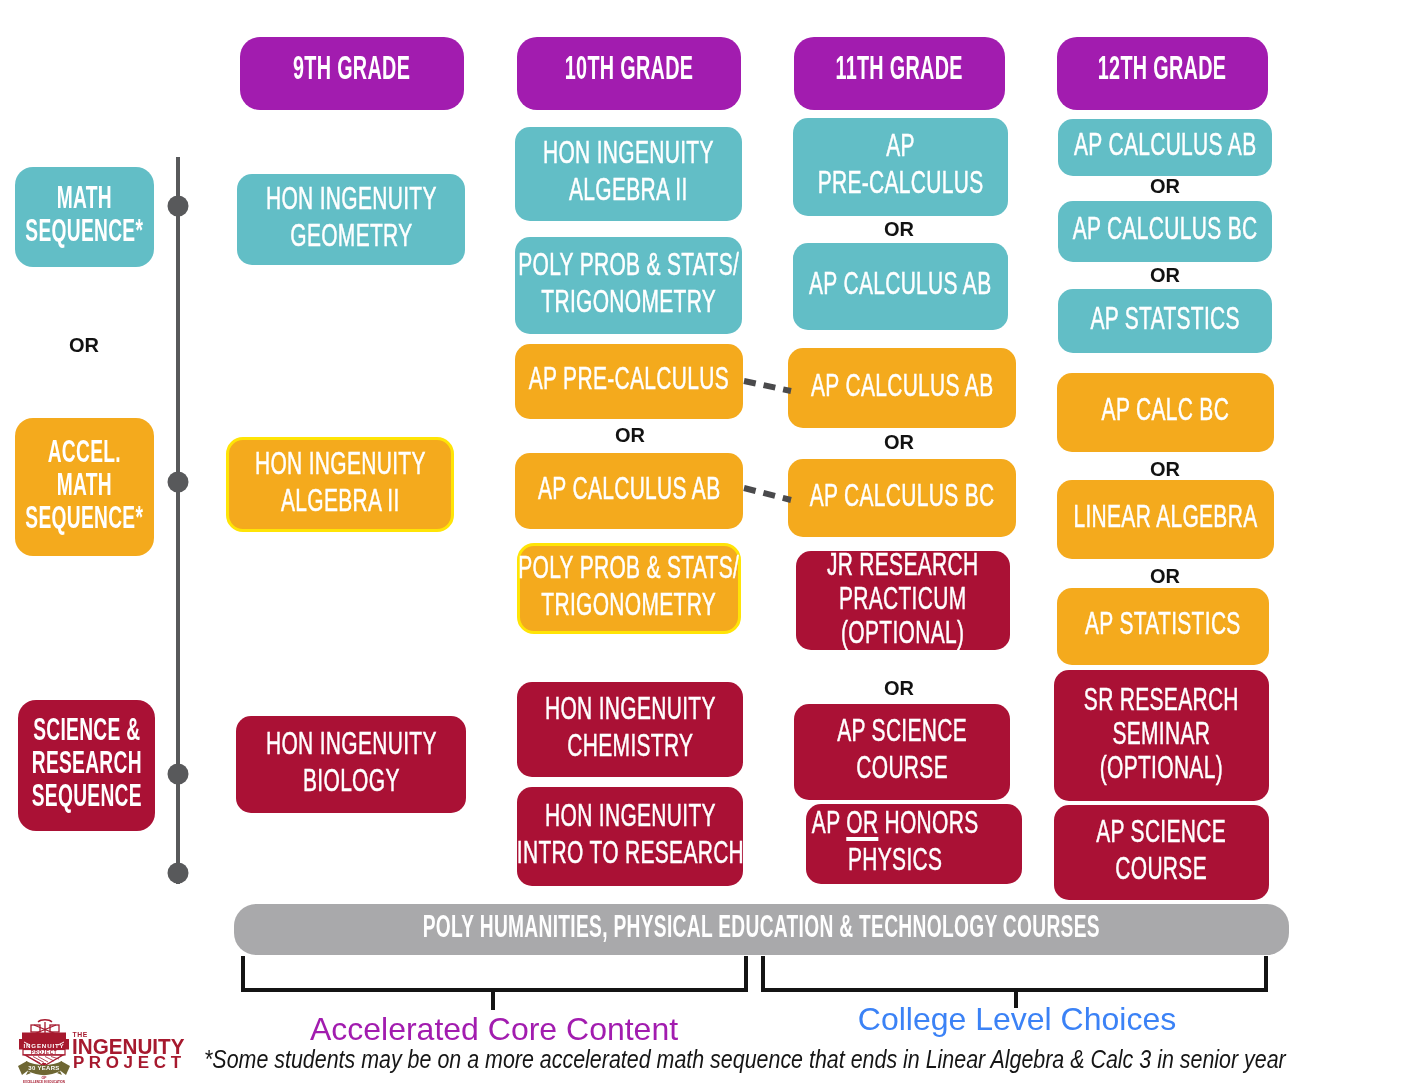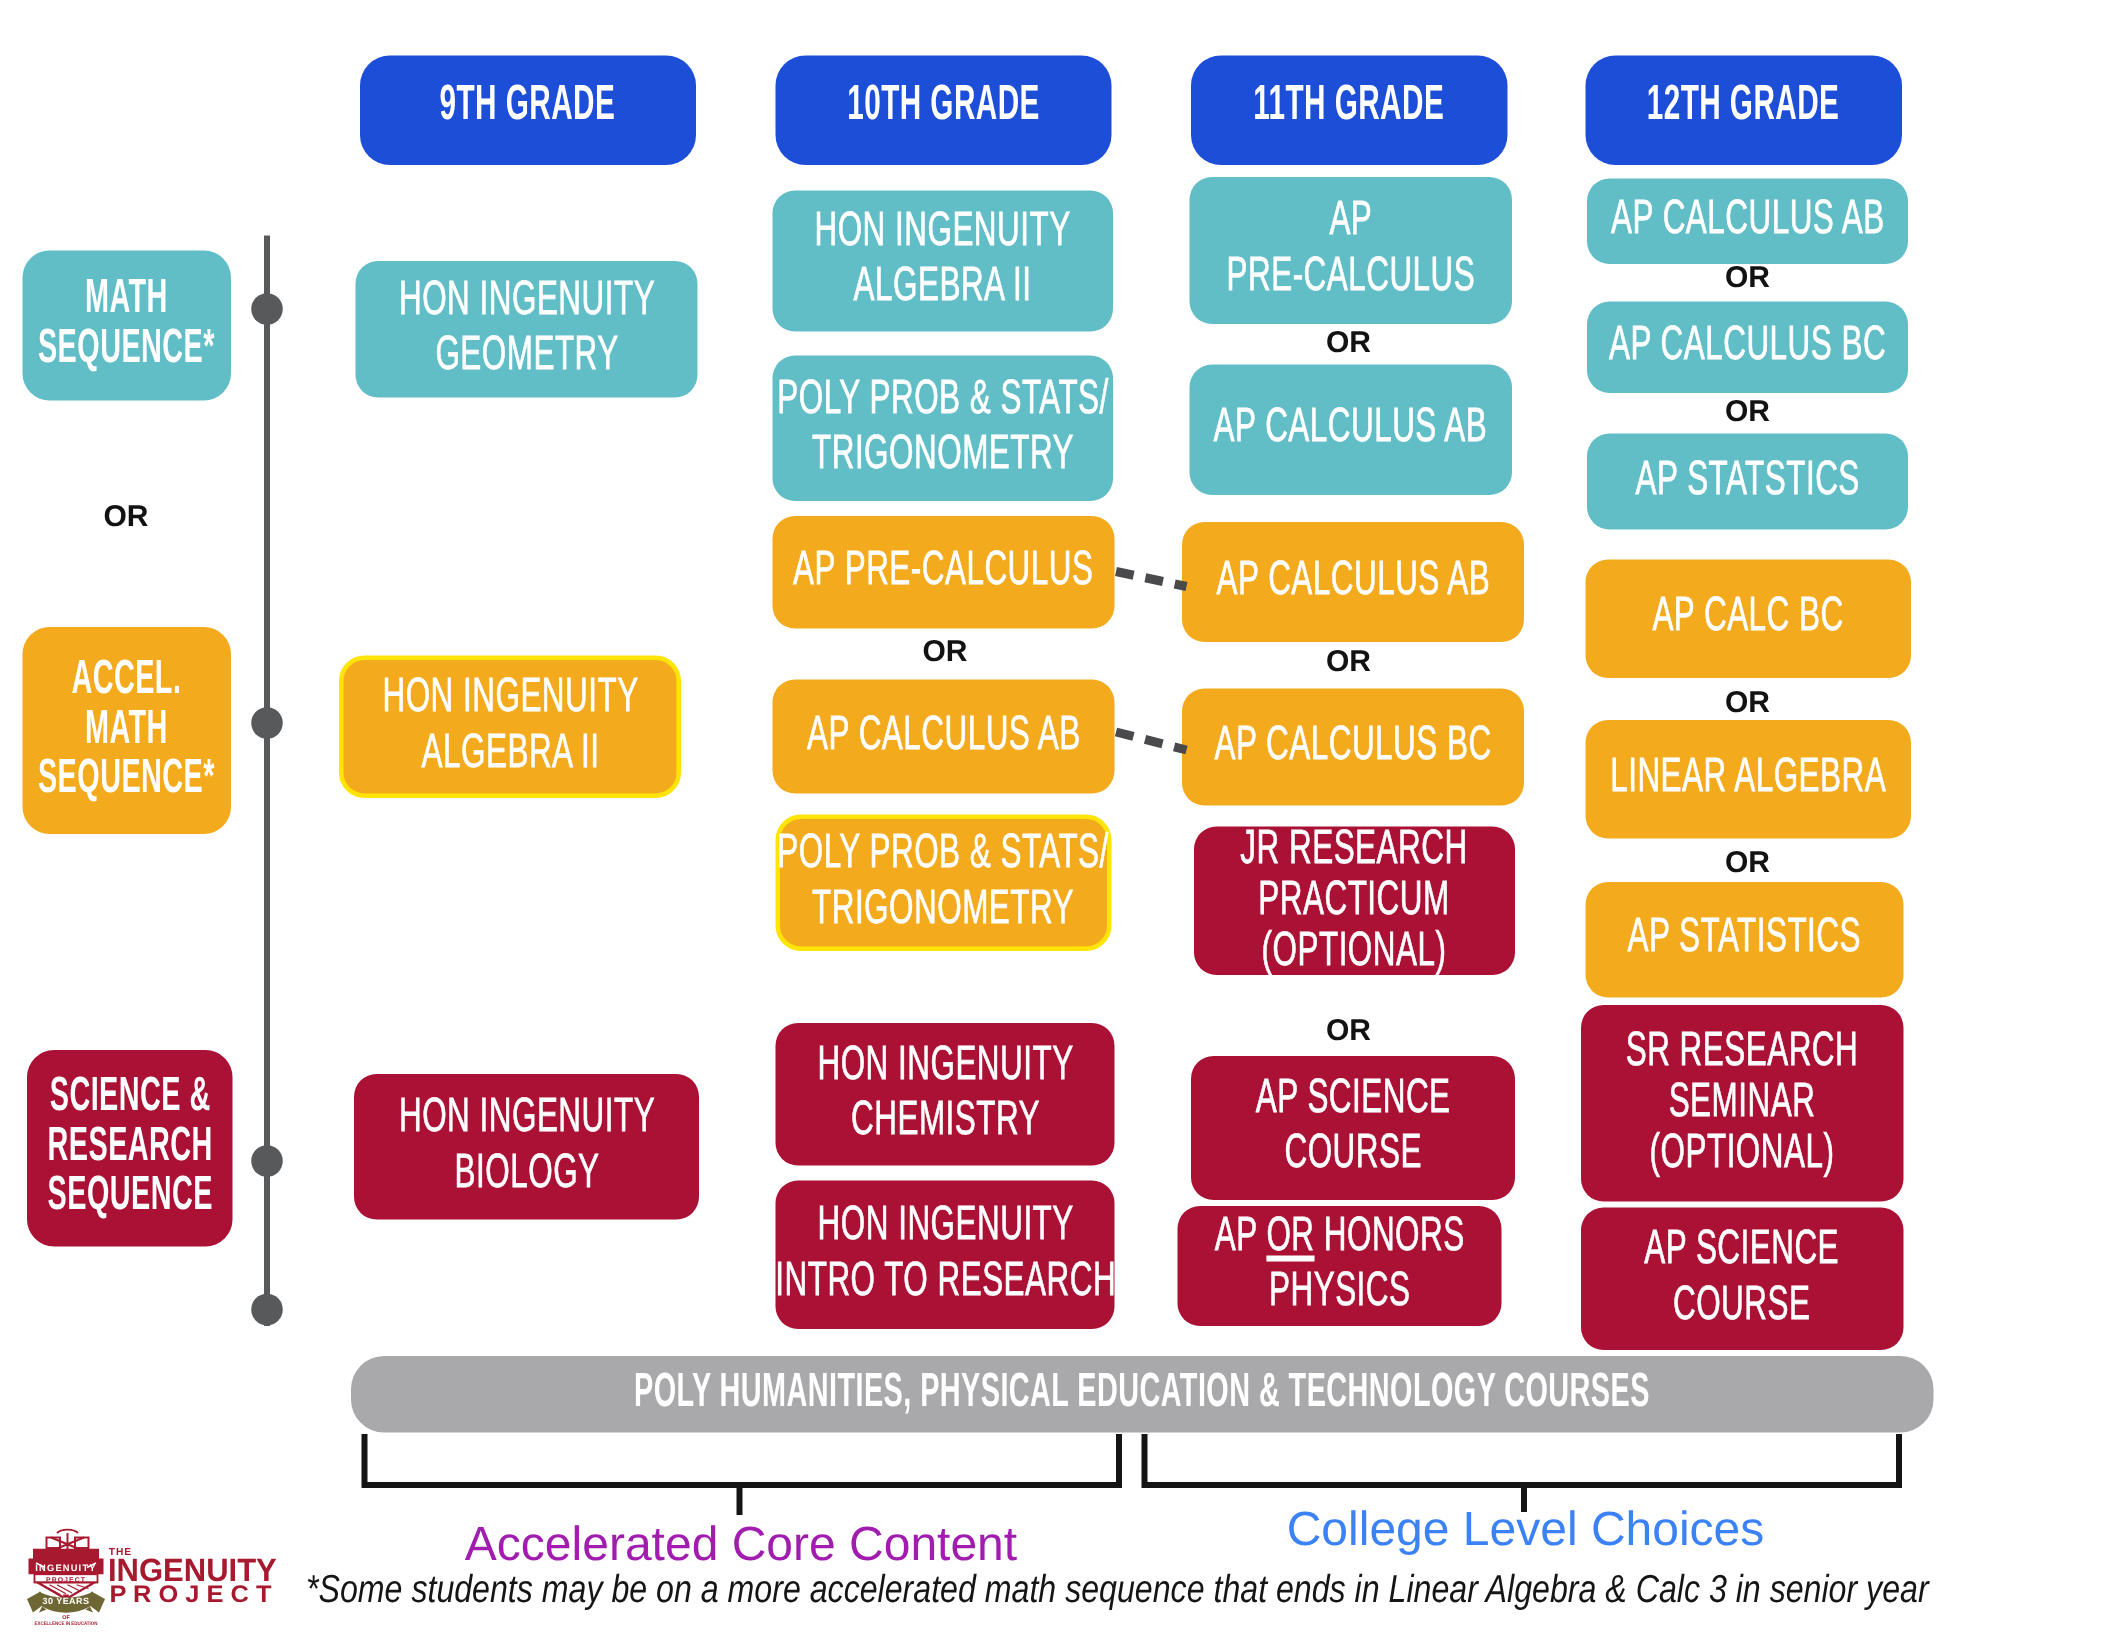--- a/index.html
+++ b/index.html
@@ -3,21 +3,21 @@
 <meta charset="utf-8">
 <style>
 html,body{margin:0;padding:0;}
 body{width:1408px;height:1088px;position:relative;background:#ffffff;overflow:hidden;
      font-family:"Liberation Sans", sans-serif;}
 .box{position:absolute;display:flex;align-items:center;justify-content:center;
      color:#ffffff;text-align:center;border-radius:15px;}
 .teal{background:#62BEC6;}
 .orange{background:#F4AA1D;}
 .red{background:#AA1135;}
-.dark{background:#1d4ed8;border-radius:20px;}
+.dark{background:#a21caf;border-radius:20px;}
 .yb{border:3.5px solid #FFE406;border-radius:17px;}
 .t{display:block;position:relative;top:-3px;font-weight:normal;font-size:32px;line-height:37px;
    transform:scaleX(0.655);letter-spacing:0.5px;white-space:nowrap;-webkit-text-stroke:0.5px #fff;}
 .heavy .t{font-weight:bold;transform:scaleX(0.60);-webkit-text-stroke:0;}
 .lh33 .t{line-height:33px;}
 .lh34 .t{line-height:34px;}
 .hd .t{font-size:33px;top:-6px;}
 .or{position:absolute;font-weight:bold;font-size:20px;color:#121212;
     transform:translate(-50%,-50%);}
 u{text-underline-offset:4px;text-decoration-thickness:3.5px;}
@@ -91,21 +91,21 @@
   </div>
 <div class="box orange" style="left:788px;top:459px;width:228px;height:78px;">
     <span class="t">AP CALCULUS BC</span>
   </div>
 <div class="box red lh34" style="left:796px;top:551px;width:214px;height:99px;">
     <span class="t">JR RESEARCH<br>PRACTICUM<br>(OPTIONAL)</span>
   </div>
 <div class="box red" style="left:794px;top:704px;width:216px;height:96px;">
     <span class="t">AP SCIENCE<br>COURSE</span>
   </div>
-<div class="box red" style="left:785px;top:804px;width:216px;height:80px;">
+<div class="box red" style="left:806px;top:804px;width:216px;height:80px;justify-content:flex-end;">
     <span class="t">AP <u>OR</u> HONORS<br>PHYSICS</span>
   </div>
 
 <div class="box teal" style="left:1058px;top:119px;width:214px;height:57px;">
     <span class="t">AP CALCULUS AB</span>
   </div>
 <div class="box teal" style="left:1058px;top:201px;width:214px;height:61px;">
     <span class="t">AP CALCULUS BC</span>
   </div>
 <div class="box teal" style="left:1058px;top:289px;width:214px;height:64px;">

